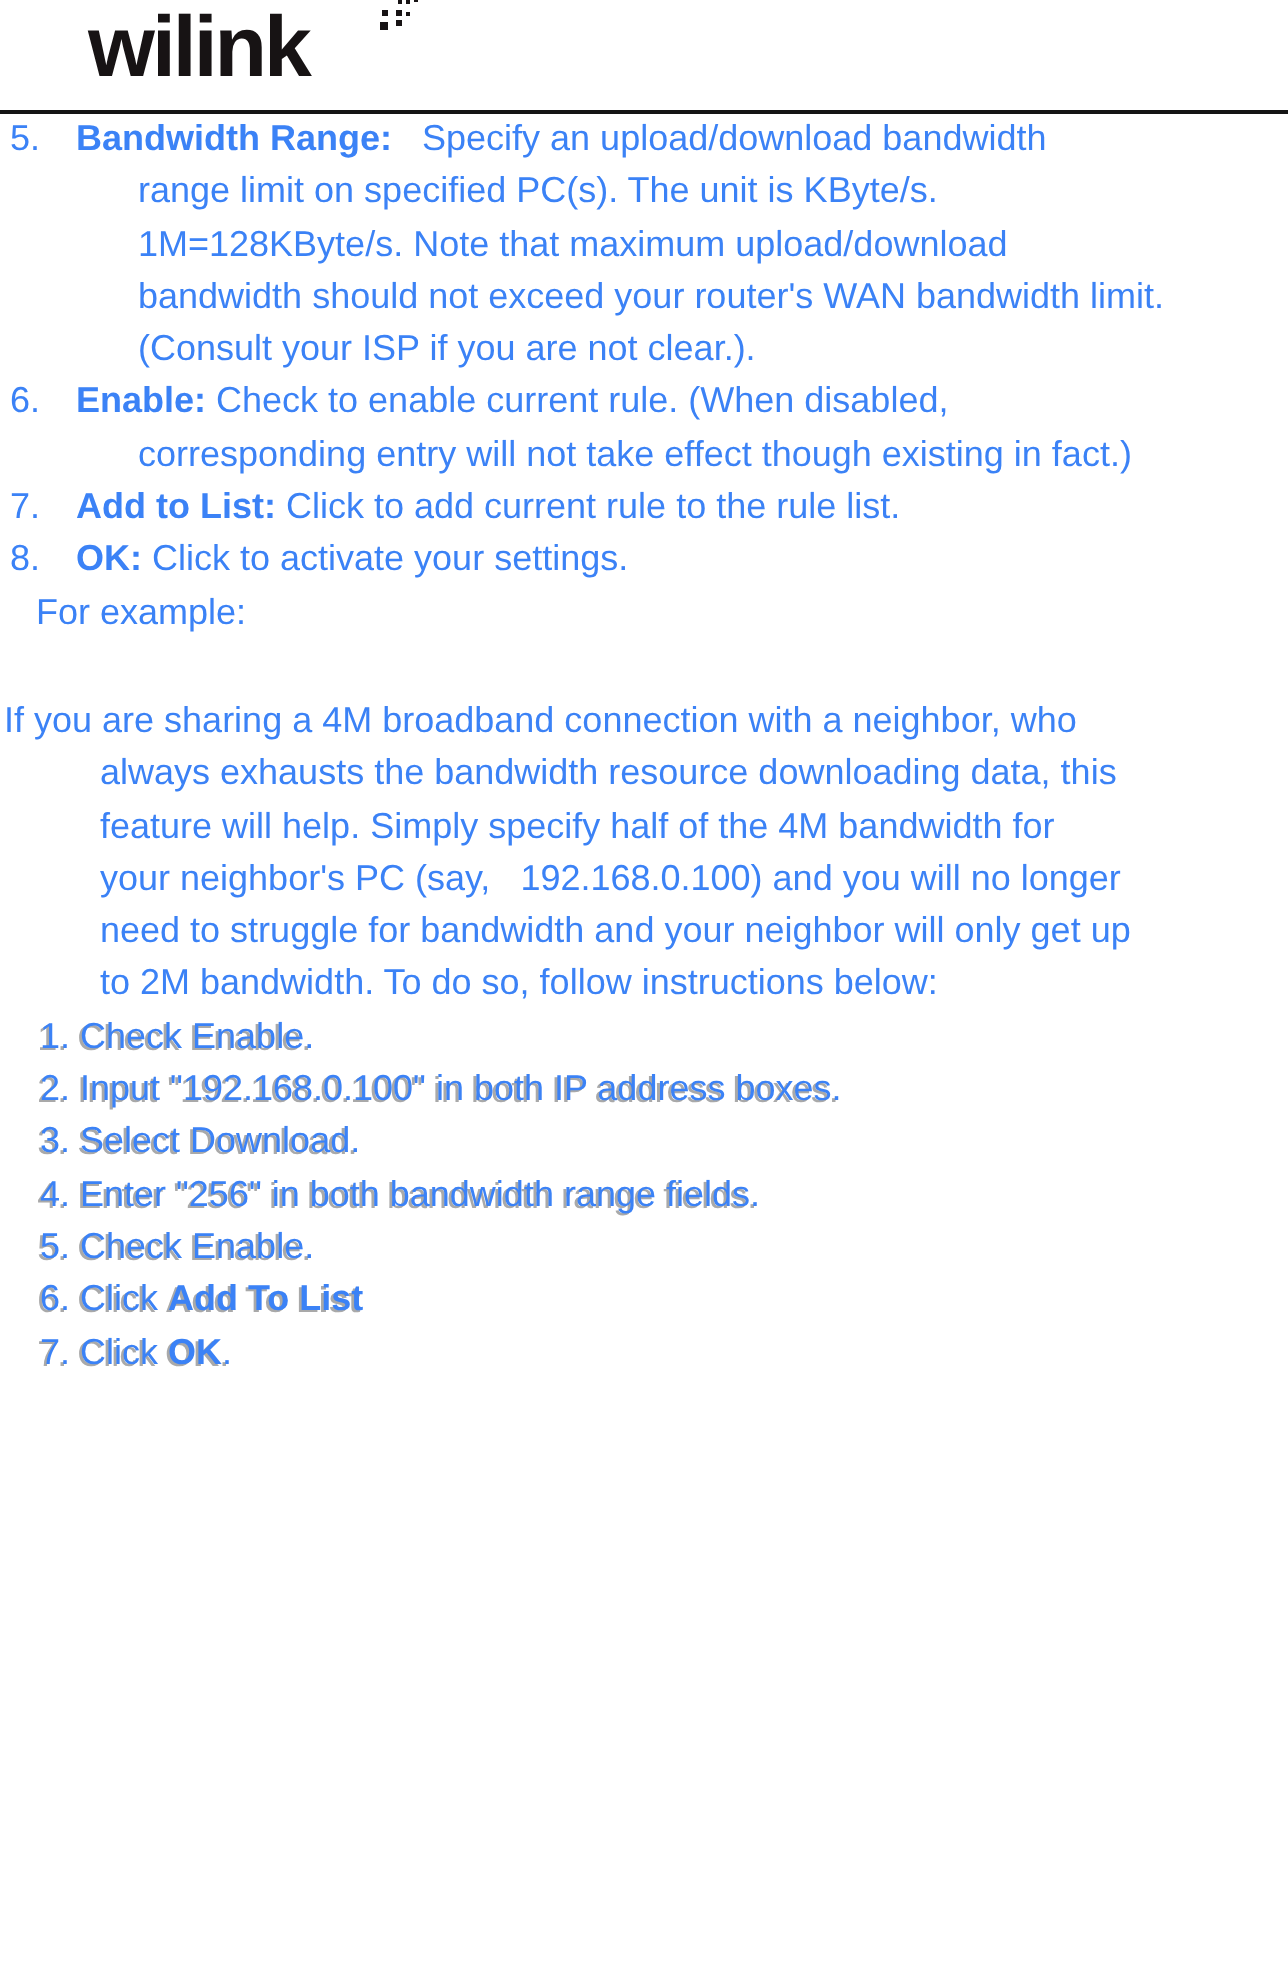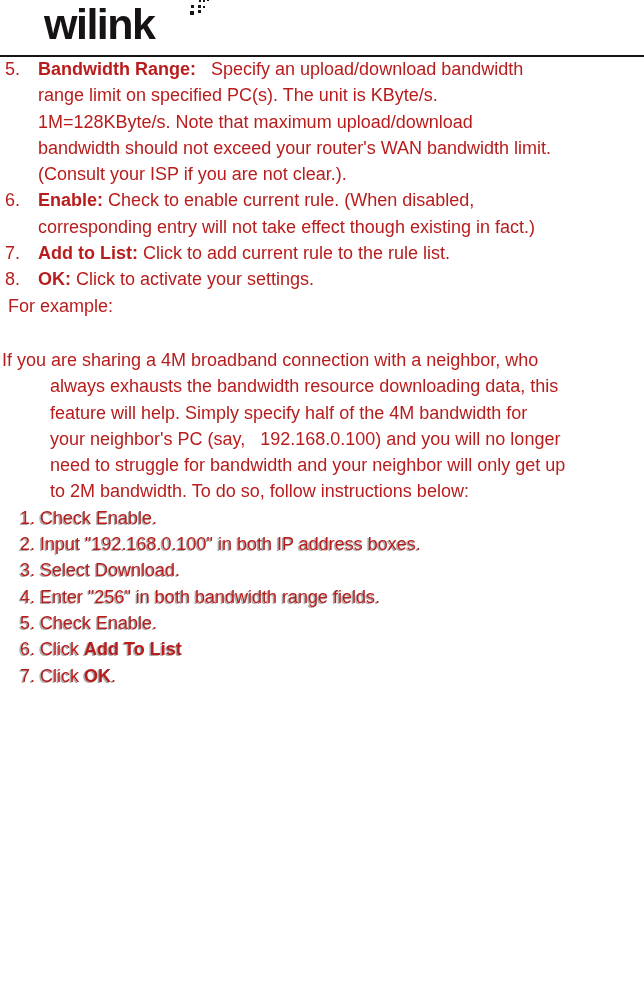--- a/index.html
+++ b/index.html
@@ -58,30 +58,30 @@
   .body {
     position: absolute;
     top: 56px;
     left: 0;
     width: 644px;
   }
   .line {
     font-size: 18px;
     line-height: 26.3px;
     white-space: pre;
-    color: #b91c1c;
+    color: #3b82f6;
   }
   .num {
     display: inline-block;
     width: 38px;
     padding-left: 5px;
     box-sizing: border-box;
   }
-  .cont  { padding-left: 38px; }
-  .flush { padding-left: 8px; }
+  .cont  { padding-left: 38px; margin-left: 31px; }
+  .flush { padding-left: 18px; }
   .pstart{ padding-left: 2px; margin-top: 28px; }
   .pcont { padding-left: 50px; }
   .step  { padding-left: 20px; text-shadow: -1.4px 1px 0 #a9a9a9; }
   .b { font-weight: bold; }
 
   
   .footer {
     position: absolute;
     top: 955px;
     left: 0;

